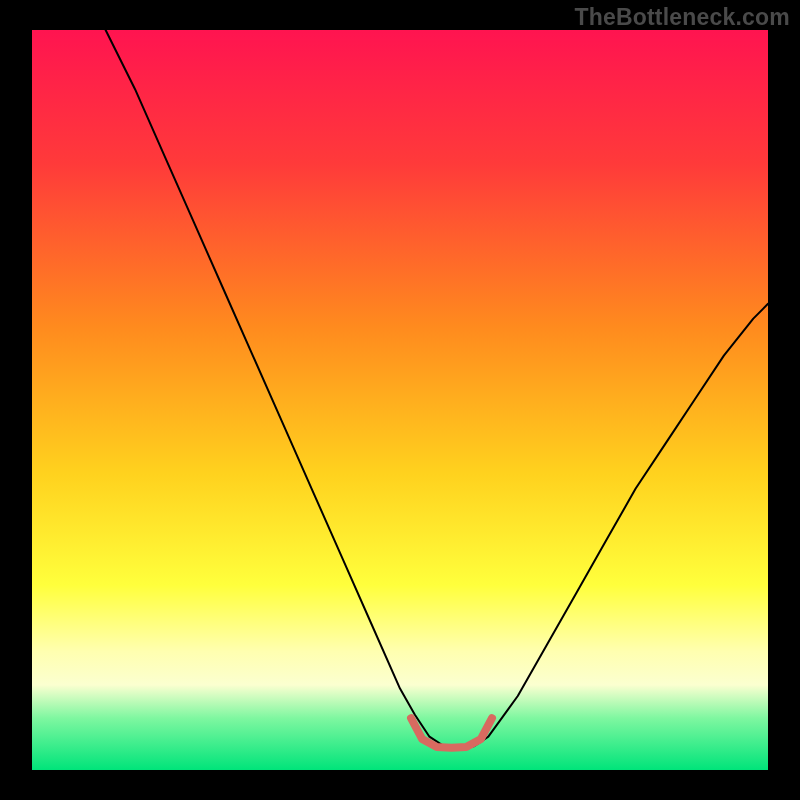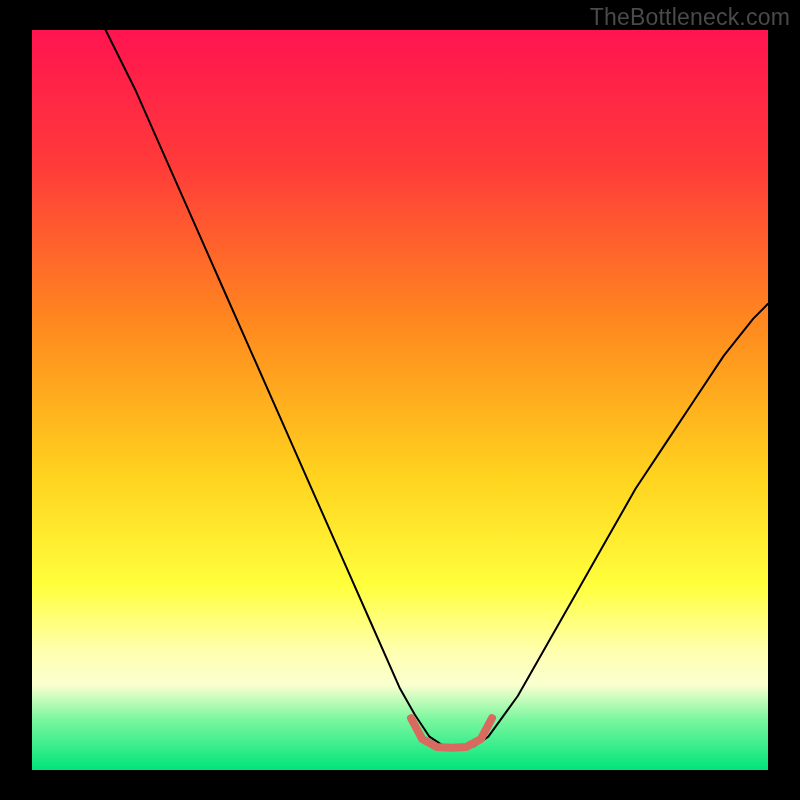--- a/index.html
+++ b/index.html
@@ -16,21 +16,21 @@
     width: 800px;
     height: 800px;
     background: #000;
   }
   .watermark {
     position: absolute;
     top: 4px;
     right: 10px;
     color: #4a4a4a;
     font-size: 23px;
-    font-weight: 400;
+    font-weight: 700;
     letter-spacing: 0.2px;
     z-index: 5;
     user-select: none;
   }
   svg {
     position: absolute;
     top: 0;
     left: 0;
   }
 </style>

